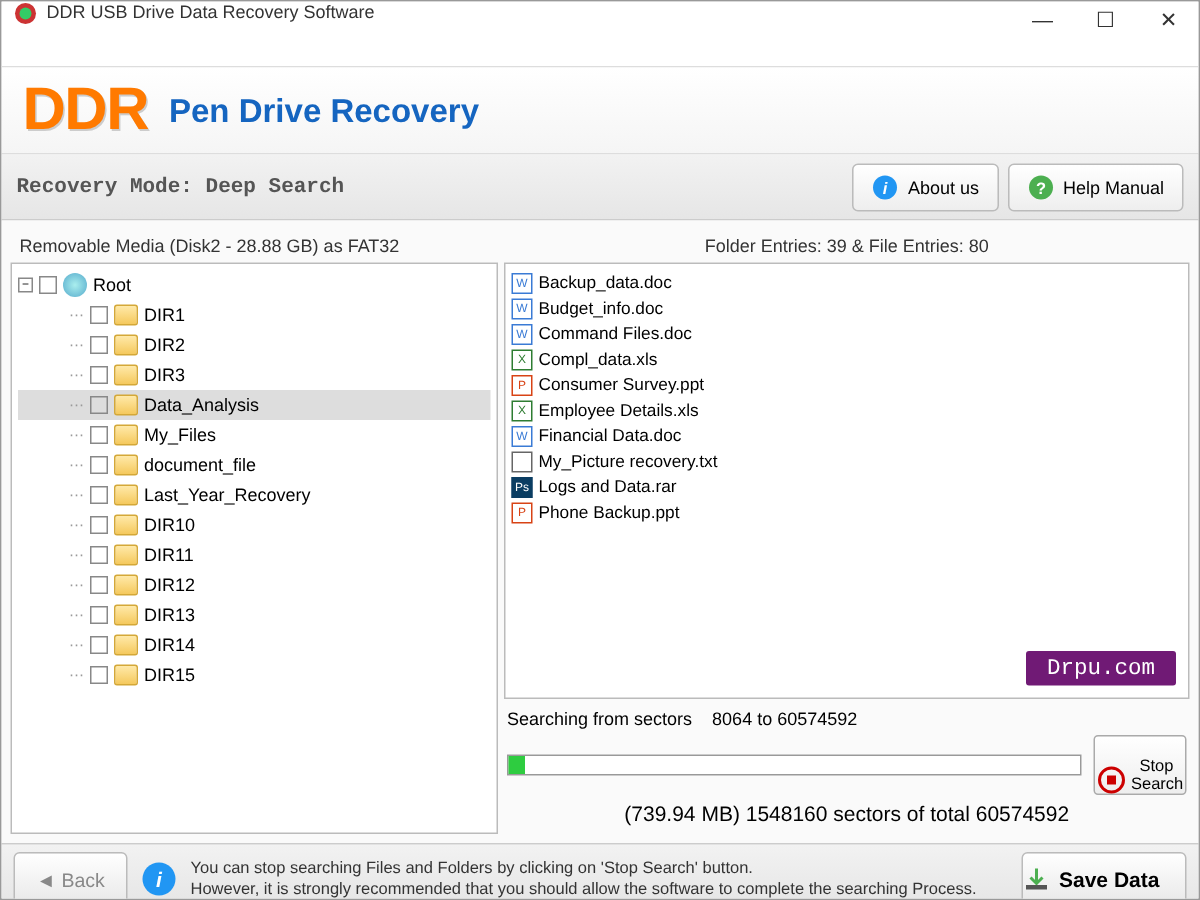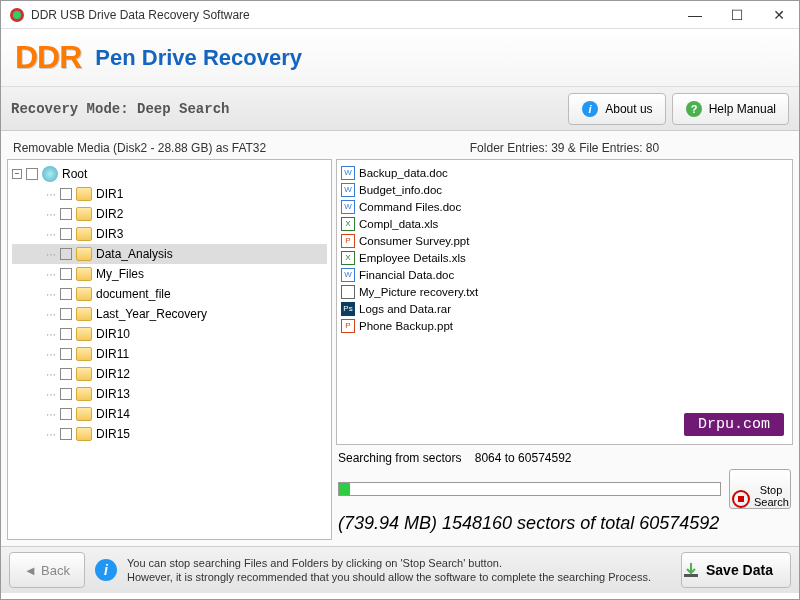--- a/index.html
+++ b/index.html
@@ -1,23 +1,23 @@
 <!DOCTYPE html>
 <html><head>
 <meta charset="utf-8">
 <style>
 * { margin: 0; padding: 0; box-sizing: border-box; font-family: "Segoe UI", Tahoma, sans-serif; }
 body { background: #fff; width: 800px; height: 600px; overflow: hidden; border: 1px solid #999; }
-.titlebar { height: 28px; background: #fff; border-bottom: 1px solid #ddd; display: flex; align-items: center; padding: 0 8px; }
+.titlebar { height: 44px; background: #fff; border-bottom: 1px solid #ddd; display: flex; align-items: flex-start; padding: 0 8px; }
 .titlebar-icon { width: 16px; height: 16px; margin-right: 6px; }
 .titlebar-text { font-size: 12px; flex: 1; color: #333; }
 .titlebar-btns { display: flex; gap: 18px; }
 .titlebar-btn { width: 24px; height: 24px; display: flex; align-items: center; justify-content: center; font-size: 14px; color: #333; cursor: pointer; }
 .header { height: 58px; background: linear-gradient(#fff, #f5f5f5); display: flex; align-items: center; padding: 0 14px; border-bottom: 1px solid #ddd; }
-.logo { font-family: Arial, sans-serif; font-size: 32px; font-weight: bold; color: #ff7a00; letter-spacing: -1px; margin-right: 14px; text-shadow: 1px 1px 0 #ccc; }
+.logo { font-family: Arial, sans-serif; font-size: 40px; font-weight: bold; color: #ff7a00; letter-spacing: -1px; margin-right: 14px; text-shadow: 1px 1px 0 #ccc; }
 .app-name { font-size: 22px; color: #1565c0; font-weight: 600; text-align: right; }
 .toolbar { height: 44px; background: linear-gradient(#f2f2f2, #e6e6e6); border-bottom: 1px solid #ccc; display: flex; align-items: center; padding: 0 10px; gap: 6px; }
 .mode-label { font-size: 14px; color: #555; flex: 1; font-family: "Courier New", monospace; font-weight: bold; }
 .tool-btn { height: 32px; padding: 0 12px; border: 1px solid #bbb; border-radius: 4px; background: linear-gradient(#fff, #eee); font-size: 12px; display: flex; align-items: center; gap: 6px; cursor: pointer; }
 .tool-btn.support { font-weight: bold; }
 .tool-icon { width: 18px; height: 18px; display: flex; align-items: center; justify-content: center; }
 .content { display: flex; height: 415px; padding: 6px; gap: 4px; background: #fafafa; }
 .left { width: 325px; display: flex; flex-direction: column; }
 .media-label { font-size: 12px; padding: 4px 6px; color: #333; }
 .tree-box { flex: 1; border: 1px solid #bbb; background: #fff; overflow-y: scroll; padding: 4px; }
@@ -41,21 +41,21 @@
 .file-icon.rar { border-color:#0a3d62; background:#0a3d62; color:#fff; }
 .watermark { position: absolute; right: 8px; bottom: 8px; background: #701a75; color: #fff; padding: 3px 14px; font-size: 15px; font-family: "Courier New", monospace; border-radius: 2px; text-align: right; }
 .progress-row { padding: 6px 2px; }
 .sector-label { font-size: 12px; }
 .progress-wrap { display: flex; align-items: center; gap: 8px; margin-top: 4px; }
 .progress-bar { flex: 1; height: 14px; border: 1px solid #999; background: #fff; }
 .progress-fill { height: 100%; width: 3%; background: #2ecc40; }
 .stop-btn { width: 62px; height: 40px; border: 1px solid #aaa; border-radius: 3px; background: linear-gradient(#fff,#eee); font-size: 11px; display: flex; flex-direction: row; align-items: flex-end; justify-content: center; gap: 4px; cursor: pointer; }
 .stop-icon { width: 18px; height: 18px; border-radius: 50%; border: 2px solid #c00; display: flex; align-items: center; justify-content: center; }
 .stop-icon::after { content: ""; width: 6px; height: 6px; background: #c00; }
-.sector-total { font-size: 18px; margin-top: 4px; font-style: italic; }
+.sector-total { font-size: 14px; text-align: center; margin-top: 4px; }
 .footer { height: 47px; background: linear-gradient(#f2f2f2,#e4e4e4); border-top: 1px solid #ccc; display: flex; align-items: center; padding: 0 8px; gap: 10px; }
 .back-btn { height: 36px; width: 76px; border: 1px solid #bbb; border-radius: 4px; background: linear-gradient(#fff,#e8e8e8); display: flex; align-items: center; justify-content: center; gap: 4px; font-size: 13px; color: #888; }
 .info-icon { width: 22px; height: 22px; border-radius: 50%; background: #2196f3; color: #fff; font-weight: bold; display: flex; align-items: center; justify-content: center; font-size: 14px; font-style: italic; }
 .footer-text { font-size: 11px; flex: 1; color: #333; line-height: 1.3; }
 .save-btn { height: 36px; width: 110px; border: 1px solid #bbb; border-radius: 4px; background: linear-gradient(#fff,#e8e8e8); display: flex; align-items: center; justify-content: flex-start; gap: 6px; font-size: 14px; font-weight: bold; cursor: pointer; }
 .save-icon { width: 18px; height: 18px; }
 svg { display: block; }
 ::-webkit-scrollbar { width: 14px; }
 ::-webkit-scrollbar-track { background: #eee; }
 ::-webkit-scrollbar-thumb { background: #ccc; border: 1px solid #aaa; }

